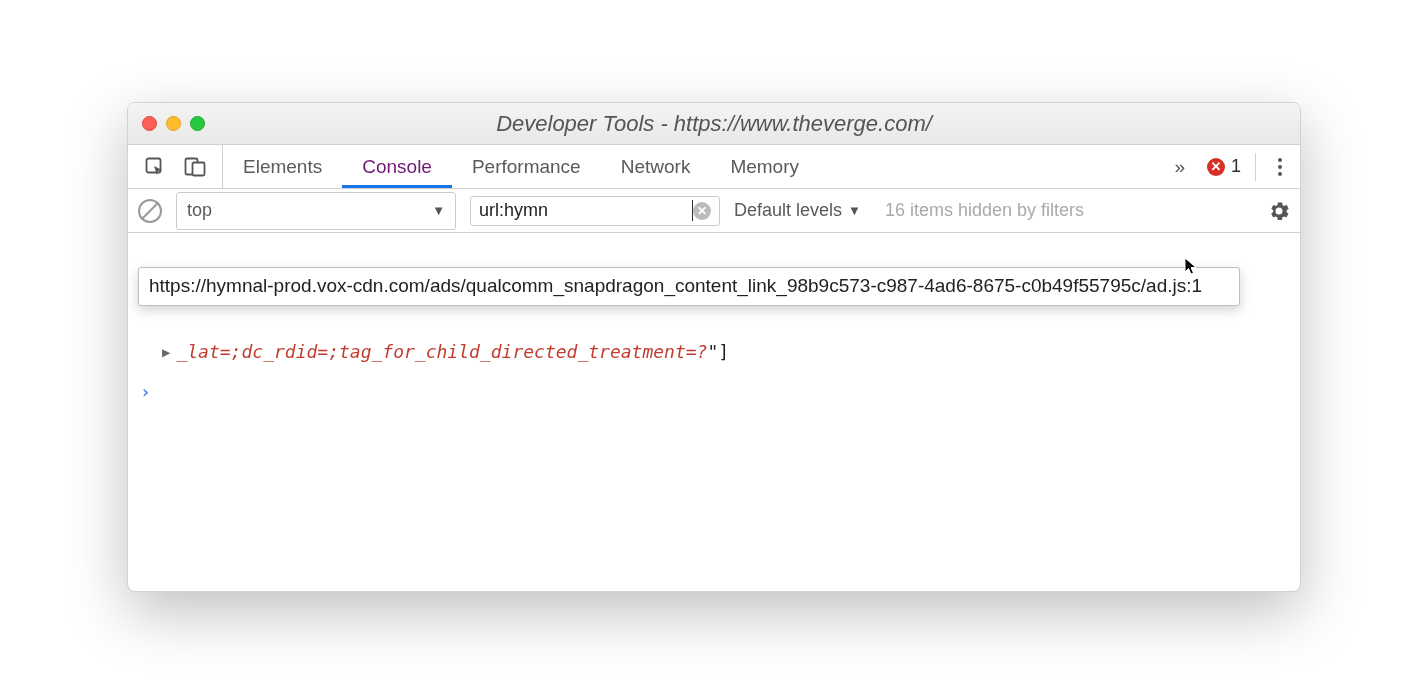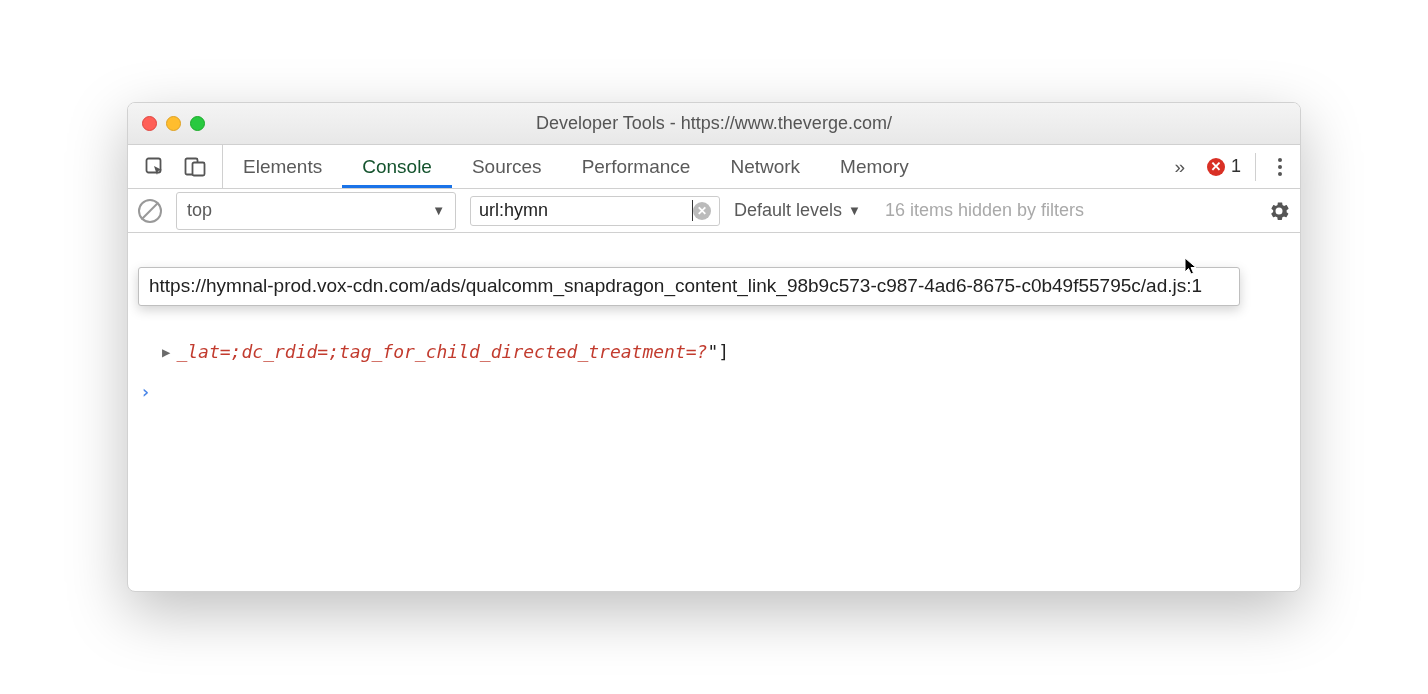--- a/index.html
+++ b/index.html
@@ -42,23 +42,24 @@
       height: 15px;
       border-radius: 50%;
     }
     .tl.red { background: #ff5f57; border: 0.5px solid #e0443e; }
     .tl.yellow { background: #ffbd2e; border: 0.5px solid #dea123; }
     .tl.green { background: #28c940; border: 0.5px solid #1aab29; }
     .wtitle {
       position: absolute;
       left: 0; right: 0;
       text-align: center;
-      font-size: 18px;
+      font-size: 22px;
       color: #555;
       pointer-events: none;
+      font-style: italic;
     }
     .tabbar {
       height: 44px;
       border-bottom: 1px solid #d0d0d0;
       display: flex;
       align-items: flex-end;
       font-size: 19px;
       color: #5a5a5a;
     }
     .tb-icons {
@@ -75,21 +76,21 @@
       align-items: stretch;
       height: 100%;
     }
     .tab {
       padding: 0 20px;
       display: flex;
       align-items: center;
       cursor: default;
     }
     .tab.active {
-      color: #14532d;
+      color: #701a75;
       box-shadow: inset 0 -3px 0 #1a73e8;
     }
     .tb-right {
       margin-left: auto;
       display: flex;
       align-items: center;
       gap: 14px;
       padding-right: 10px;
       height: 100%;
     }
@@ -271,21 +272,20 @@
       <div class="ico">
         <svg width="22" height="20" viewBox="0 0 22 20" fill="none" stroke="#555" stroke-width="1.8">
           <rect x="1.5" y="1.5" width="12" height="16" rx="1.5"></rect>
           <rect x="8.5" y="5.5" width="12" height="13" rx="1.5" fill="#fff"></rect>
         </svg>
       </div>
     </div>
     <div class="tabs">
       <div class="tab">Elements</div>
       <div class="tab active">Console</div>
-      <div class="tab">Sources</div>
       <div class="tab">Performance</div>
       <div class="tab">Network</div>
       <div class="tab">Memory</div>
     </div>
     <div class="tb-right">
       <div class="chev">»</div>
       <div class="errbadge">
         <div class="errcircle">✕</div>
         <span>1</span>
       </div>

